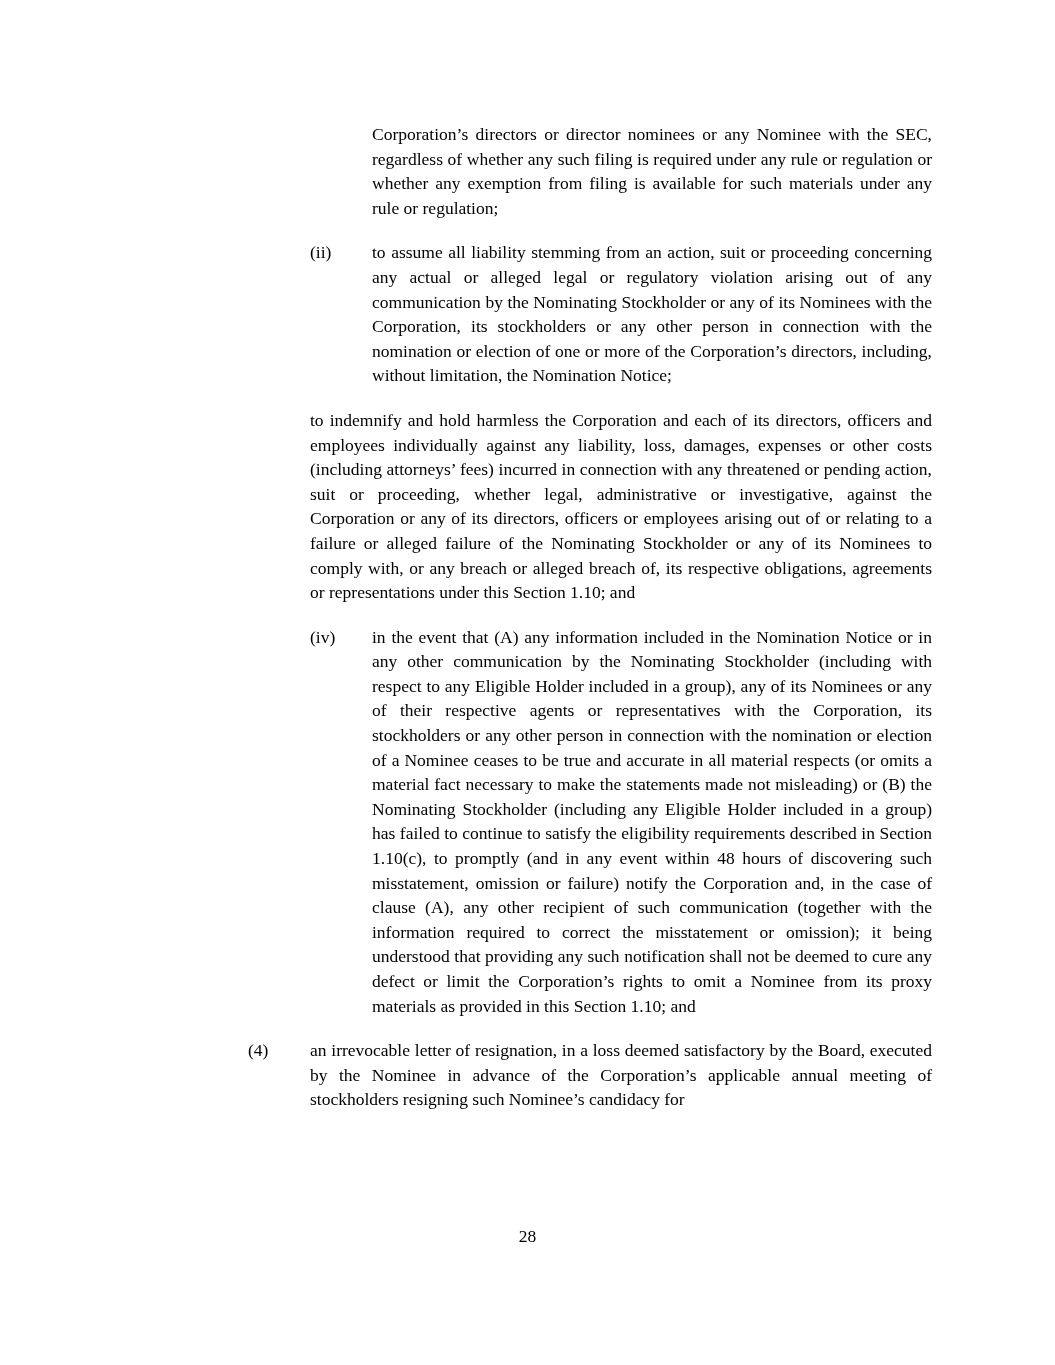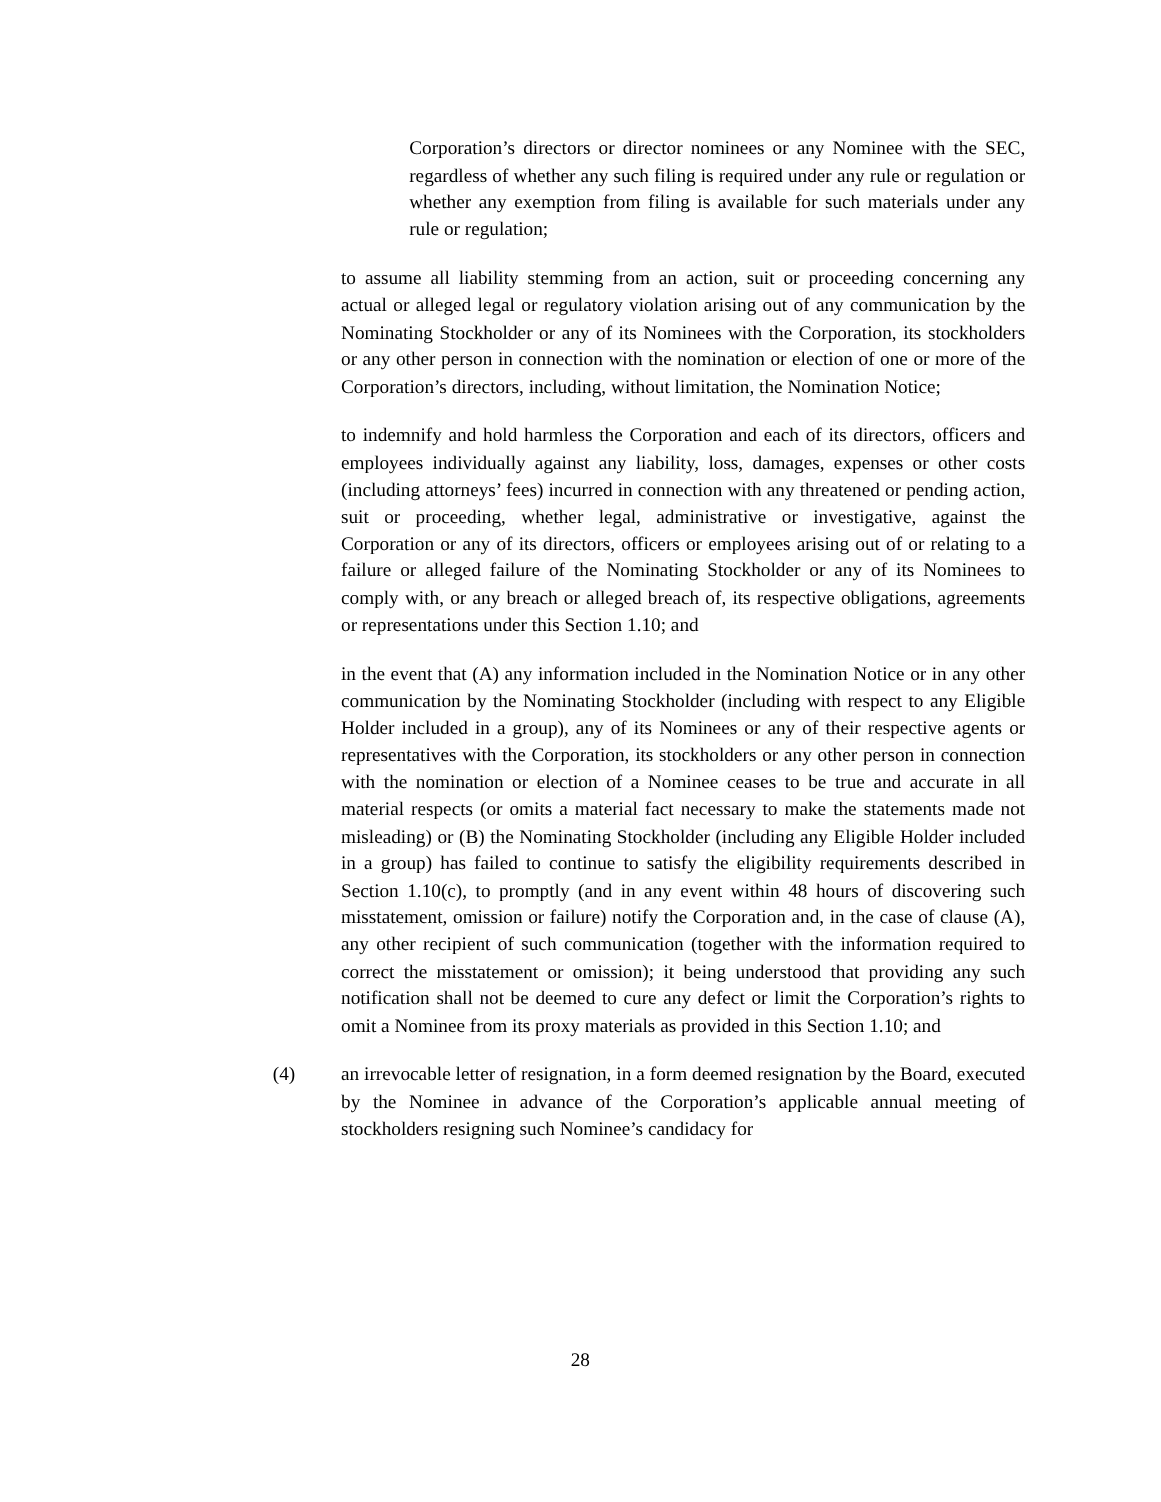--- a/index.html
+++ b/index.html
@@ -59,32 +59,34 @@
 <body>
 
 <div class="page">
   <div class="content">
 
     <div class="para indent-2-nolabel">
       <span class="text">Corporation’s directors or director nominees or any Nominee with the SEC, regardless of whether any such filing is required under any rule or regulation or whether any exemption from filing is available for such materials under any rule or regulation;</span>
     </div>
 
     <div class="para indent-2">
+      <span class="label">(ii)</span>
       <span class="text">to assume all liability stemming from an action, suit or proceeding concerning any actual or alleged legal or regulatory violation arising out of any communication by the Nominating Stockholder or any of its Nominees with the Corporation, its stockholders or any other person in connection with the nomination or election of one or more of the Corporation’s directors, including, without limitation, the Nomination Notice;</span>
     </div>
 
     <div class="para indent-2">
       <span class="text">to indemnify and hold harmless the Corporation and each of its directors, officers and employees individually against any liability, loss, damages, expenses or other costs (including attorneys’ fees) incurred in connection with any threatened or pending action, suit or proceeding, whether legal, administrative or investigative, against the Corporation or any of its directors, officers or employees arising out of or relating to a failure or alleged failure of the Nominating Stockholder or any of its Nominees to comply with, or any breach or alleged breach of, its respective obligations, agreements or representations under this Section 1.10; and</span>
     </div>
 
     <div class="para indent-2">
+      <span class="label">(iv)</span>
       <span class="text">in the event that (A) any information included in the Nomination Notice or in any other communication by the Nominating Stockholder (including with respect to any Eligible Holder included in a group), any of its Nominees or any of their respective agents or representatives with the Corporation, its stockholders or any other person in connection with the nomination or election of a Nominee ceases to be true and accurate in all material respects (or omits a material fact necessary to make the statements made not misleading) or (B) the Nominating Stockholder (including any Eligible Holder included in a group) has failed to continue to satisfy the eligibility requirements described in Section 1.10(c), to promptly (and in any event within 48 hours of discovering such misstatement, omission or failure) notify the Corporation and, in the case of clause (A), any other recipient of such communication (together with the information required to correct the misstatement or omission); it being understood that providing any such notification shall not be deemed to cure any defect or limit the Corporation’s rights to omit a Nominee from its proxy materials as provided in this Section 1.10; and</span>
     </div>
 
     <div class="para">
       <span class="label">(4)</span>
-      <span class="text">an irrevocable letter of resignation, in a form deemed resignation by the Board, executed by the Nominee in advance of the Corporation’s applicable annual meeting of stockholders resigning such Nominee’s candidacy for</span>
+      <span class="text">an irrevocable letter of resignation, in a loss deemed satisfactory by the Board, executed by the Nominee in advance of the Corporation’s applicable annual meeting of stockholders resigning such Nominee’s candidacy for</span>
     </div>
 
   </div>
 
   <div class="page-number">28</div>
 </div>
 
 </body></html>

